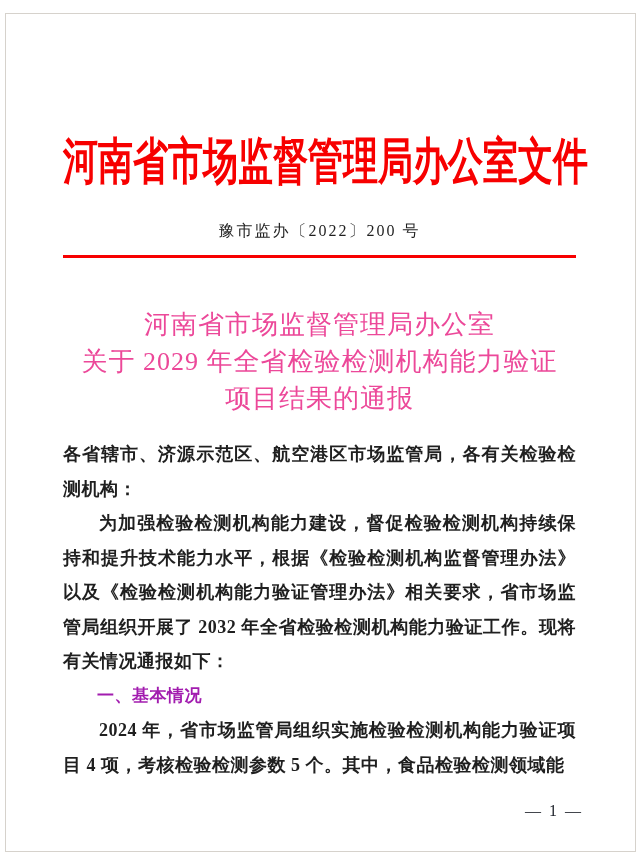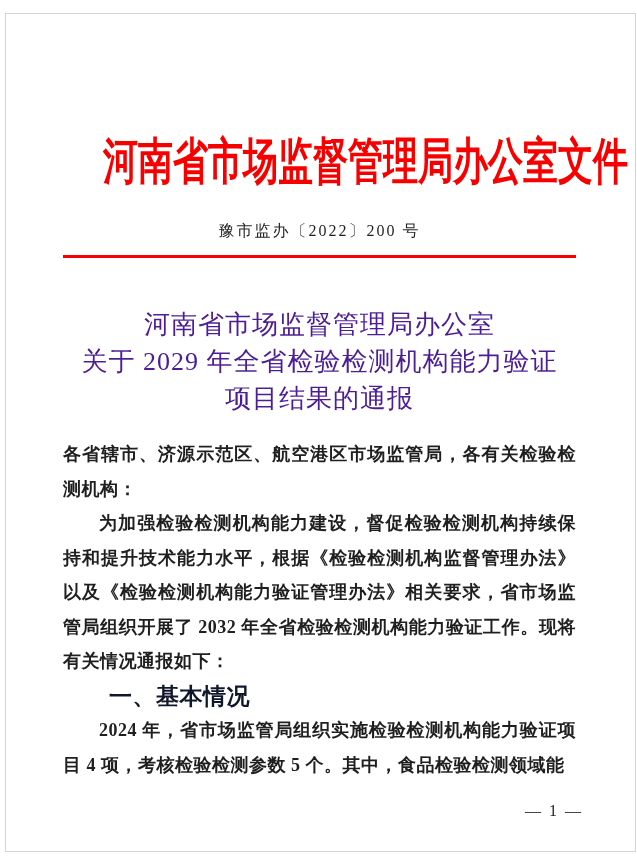--- a/index.html
+++ b/index.html
@@ -30,21 +30,20 @@
   .content {
     padding: 0 59px 0 57px;
   }
   
   .red-head {
     margin-top: 116px;
     height: 64px;
     line-height: 64px;
     text-align: center;
     white-space: nowrap;
-    margin-left: 40px;
   }
   .red-head-text {
     display: inline-block;
     font-family: "Liberation Serif", serif;
     font-weight: bold;
     font-size: 35px;
     color: var(--accent-red, #f70000);
     transform: scaleY(1.42);
     transform-origin: center;
     letter-spacing: 0px;
@@ -61,21 +60,21 @@
   
   .red-rule {
     margin-top: 13px;
     height: 3px;
     background: var(--accent-red, #f70000);
   }
   
   .doc-title {
     margin-top: 48px;
     text-align: center;
-    color: #4c1d95;
+    color: #ec4899;
   }
   .doc-title .title-line {
     font-size: 26px;
     line-height: 37px;
     font-weight: 500;
     letter-spacing: 1px;
   }
   
   .body-text {
     margin-top: 20px;
@@ -83,22 +82,22 @@
     line-height: 34.5px;
     color: var(--ink, #1f1f1f);
     text-align: justify;
     letter-spacing: 0.5px;
   }
   .body-text p { margin: 0; font-weight: bold; }
   .indent { text-indent: 2em; }
   .section-heading {
     font-family: "Liberation Sans", sans-serif;
     font-weight: bold;
-    font-size: 23px;
-    color: #0f172a;
+    font-size: 17px;
+    color: #a21caf;
   }
   
   .page-num {
     margin-top: 20px;
     text-align: right;
     padding-right: 52px;
     font-size: 16px;
     letter-spacing: 2px;
     color: #20242c;
   }

